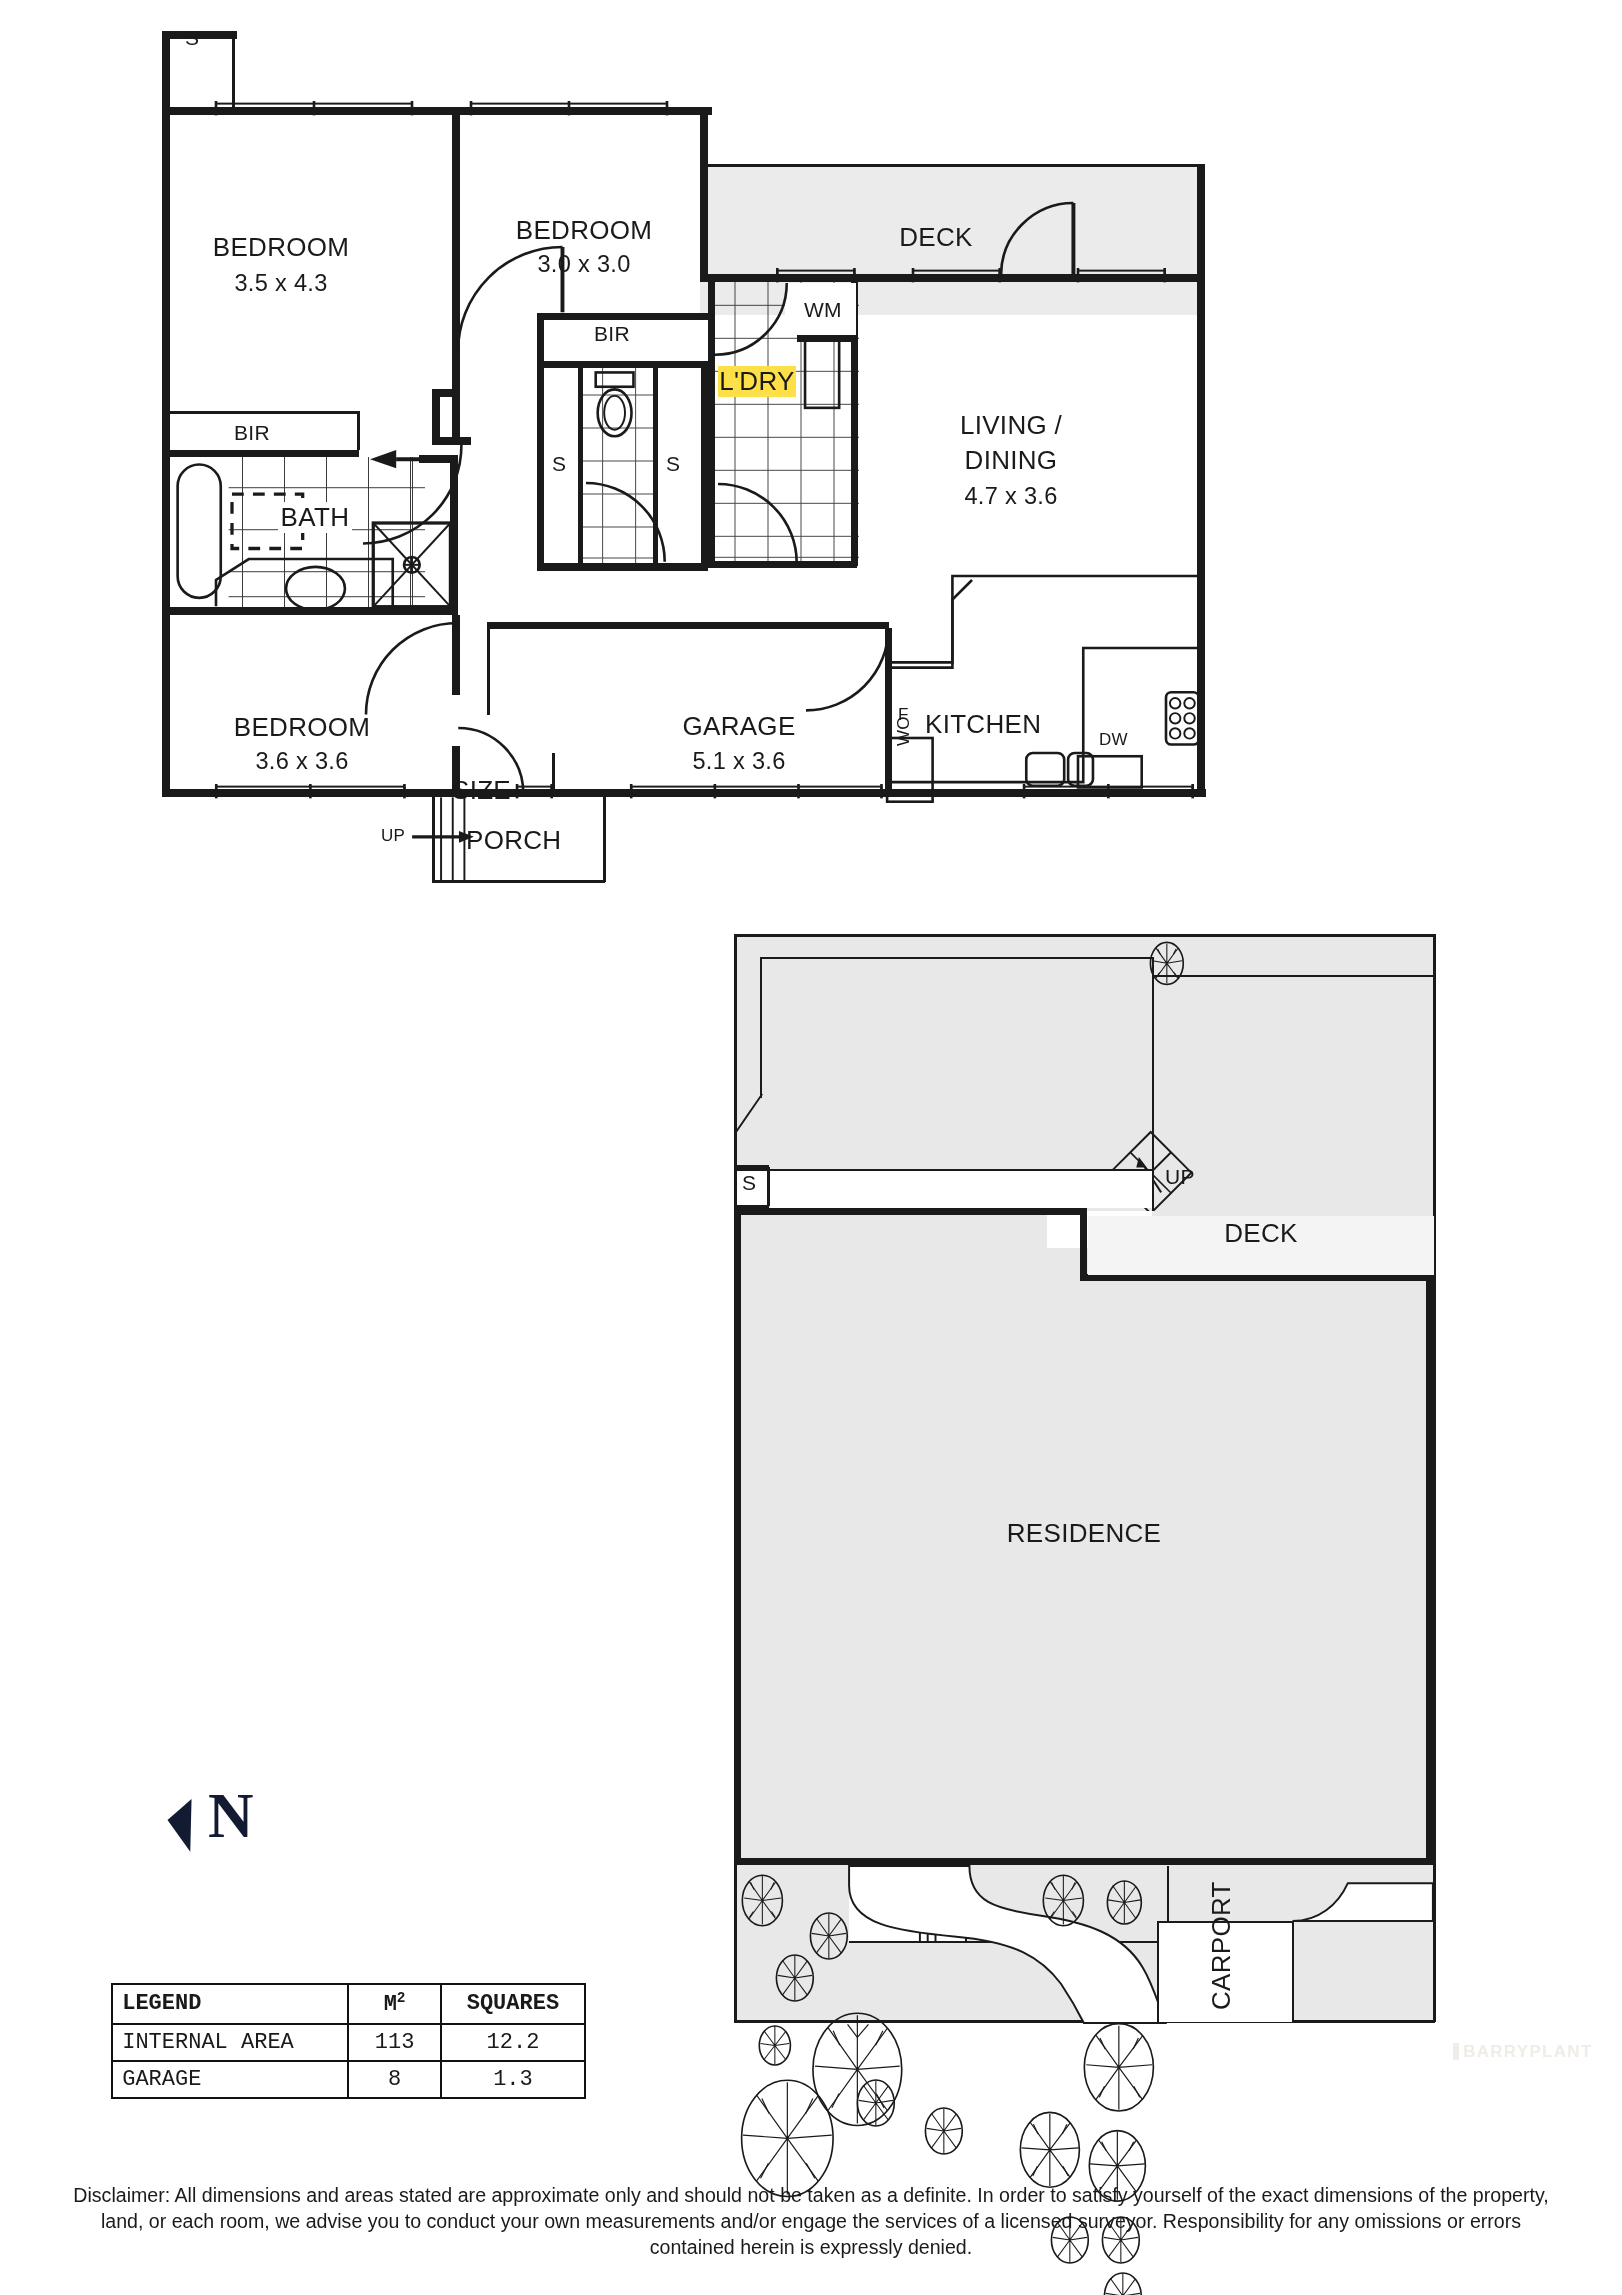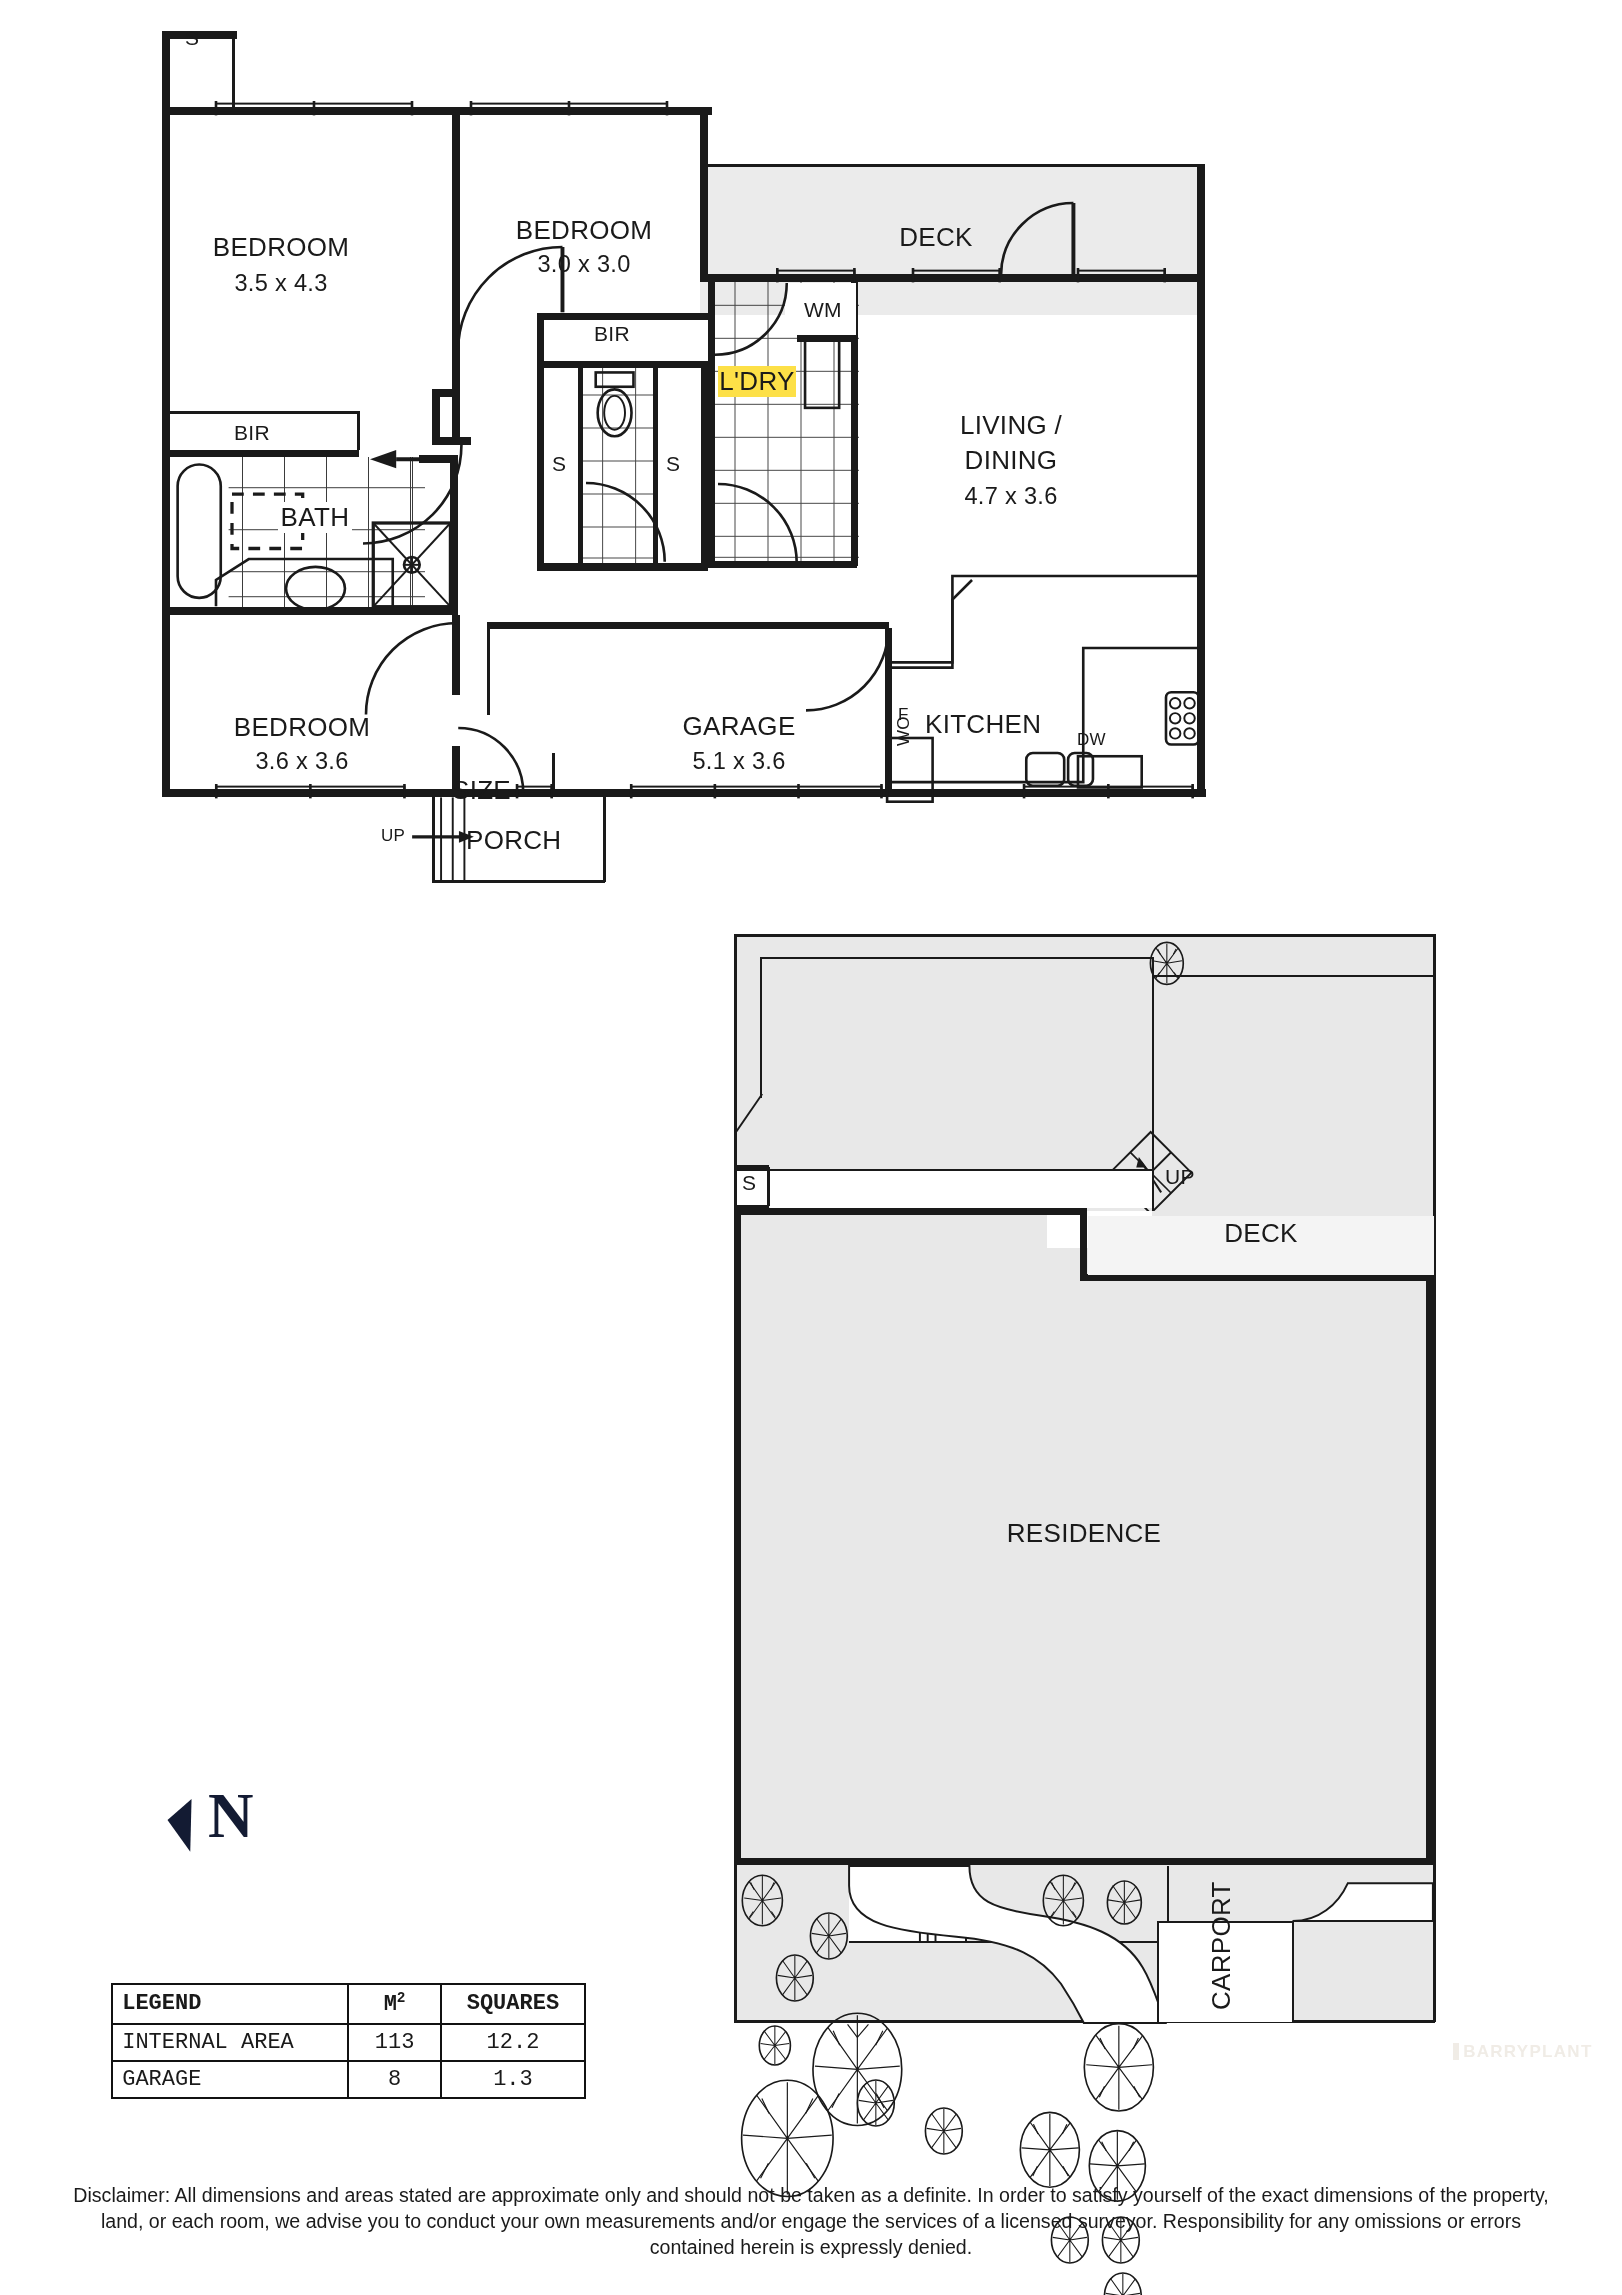--- a/index.html
+++ b/index.html
@@ -269,21 +269,21 @@
   <span class="lbl room-name" style="left:925px;top:709px;">KITCHEN</span>
 
   <svg style="left:887px;top:738px;width:47px;height:65px;" viewBox="0 0 72 100" width="47" height="65">
     <rect x="0" y="0" width="70" height="98" class="ln" stroke-width="4" fill="#fff"></rect>
   </svg>
   <span class="lbl tiny-lbl" style="left:894px;top:746px;transform:rotate(-90deg);transform-origin:left top;">WO</span>
 
   <svg style="left:1078px;top:756px;width:65px;height:33px;" viewBox="0 0 100 50" width="65" height="33">
     <rect x="0" y="0" width="98" height="48" class="ln" stroke-width="4" fill="#fff"></rect>
   </svg>
-  <span class="lbl tiny-lbl" style="left:1077px;top:730px;">DW</span>
+  <span class="lbl tiny-lbl" style="left:1099px;top:730px;">DW</span>
 
   <svg style="left:1166px;top:692px;width:34px;height:54px;" viewBox="0 0 52 82" width="34" height="54">
     <rect x="0" y="0" width="50" height="80" rx="8" class="ln" stroke-width="4" fill="#fff"></rect>
     <circle cx="14" cy="17" r="8" class="ln" stroke-width="3"></circle>
     <circle cx="36" cy="17" r="8" class="ln" stroke-width="3"></circle>
     <circle cx="14" cy="40" r="8" class="ln" stroke-width="3"></circle>
     <circle cx="36" cy="40" r="8" class="ln" stroke-width="3"></circle>
     <circle cx="14" cy="63" r="8" class="ln" stroke-width="3"></circle>
     <circle cx="36" cy="63" r="8" class="ln" stroke-width="3"></circle>
   </svg>

